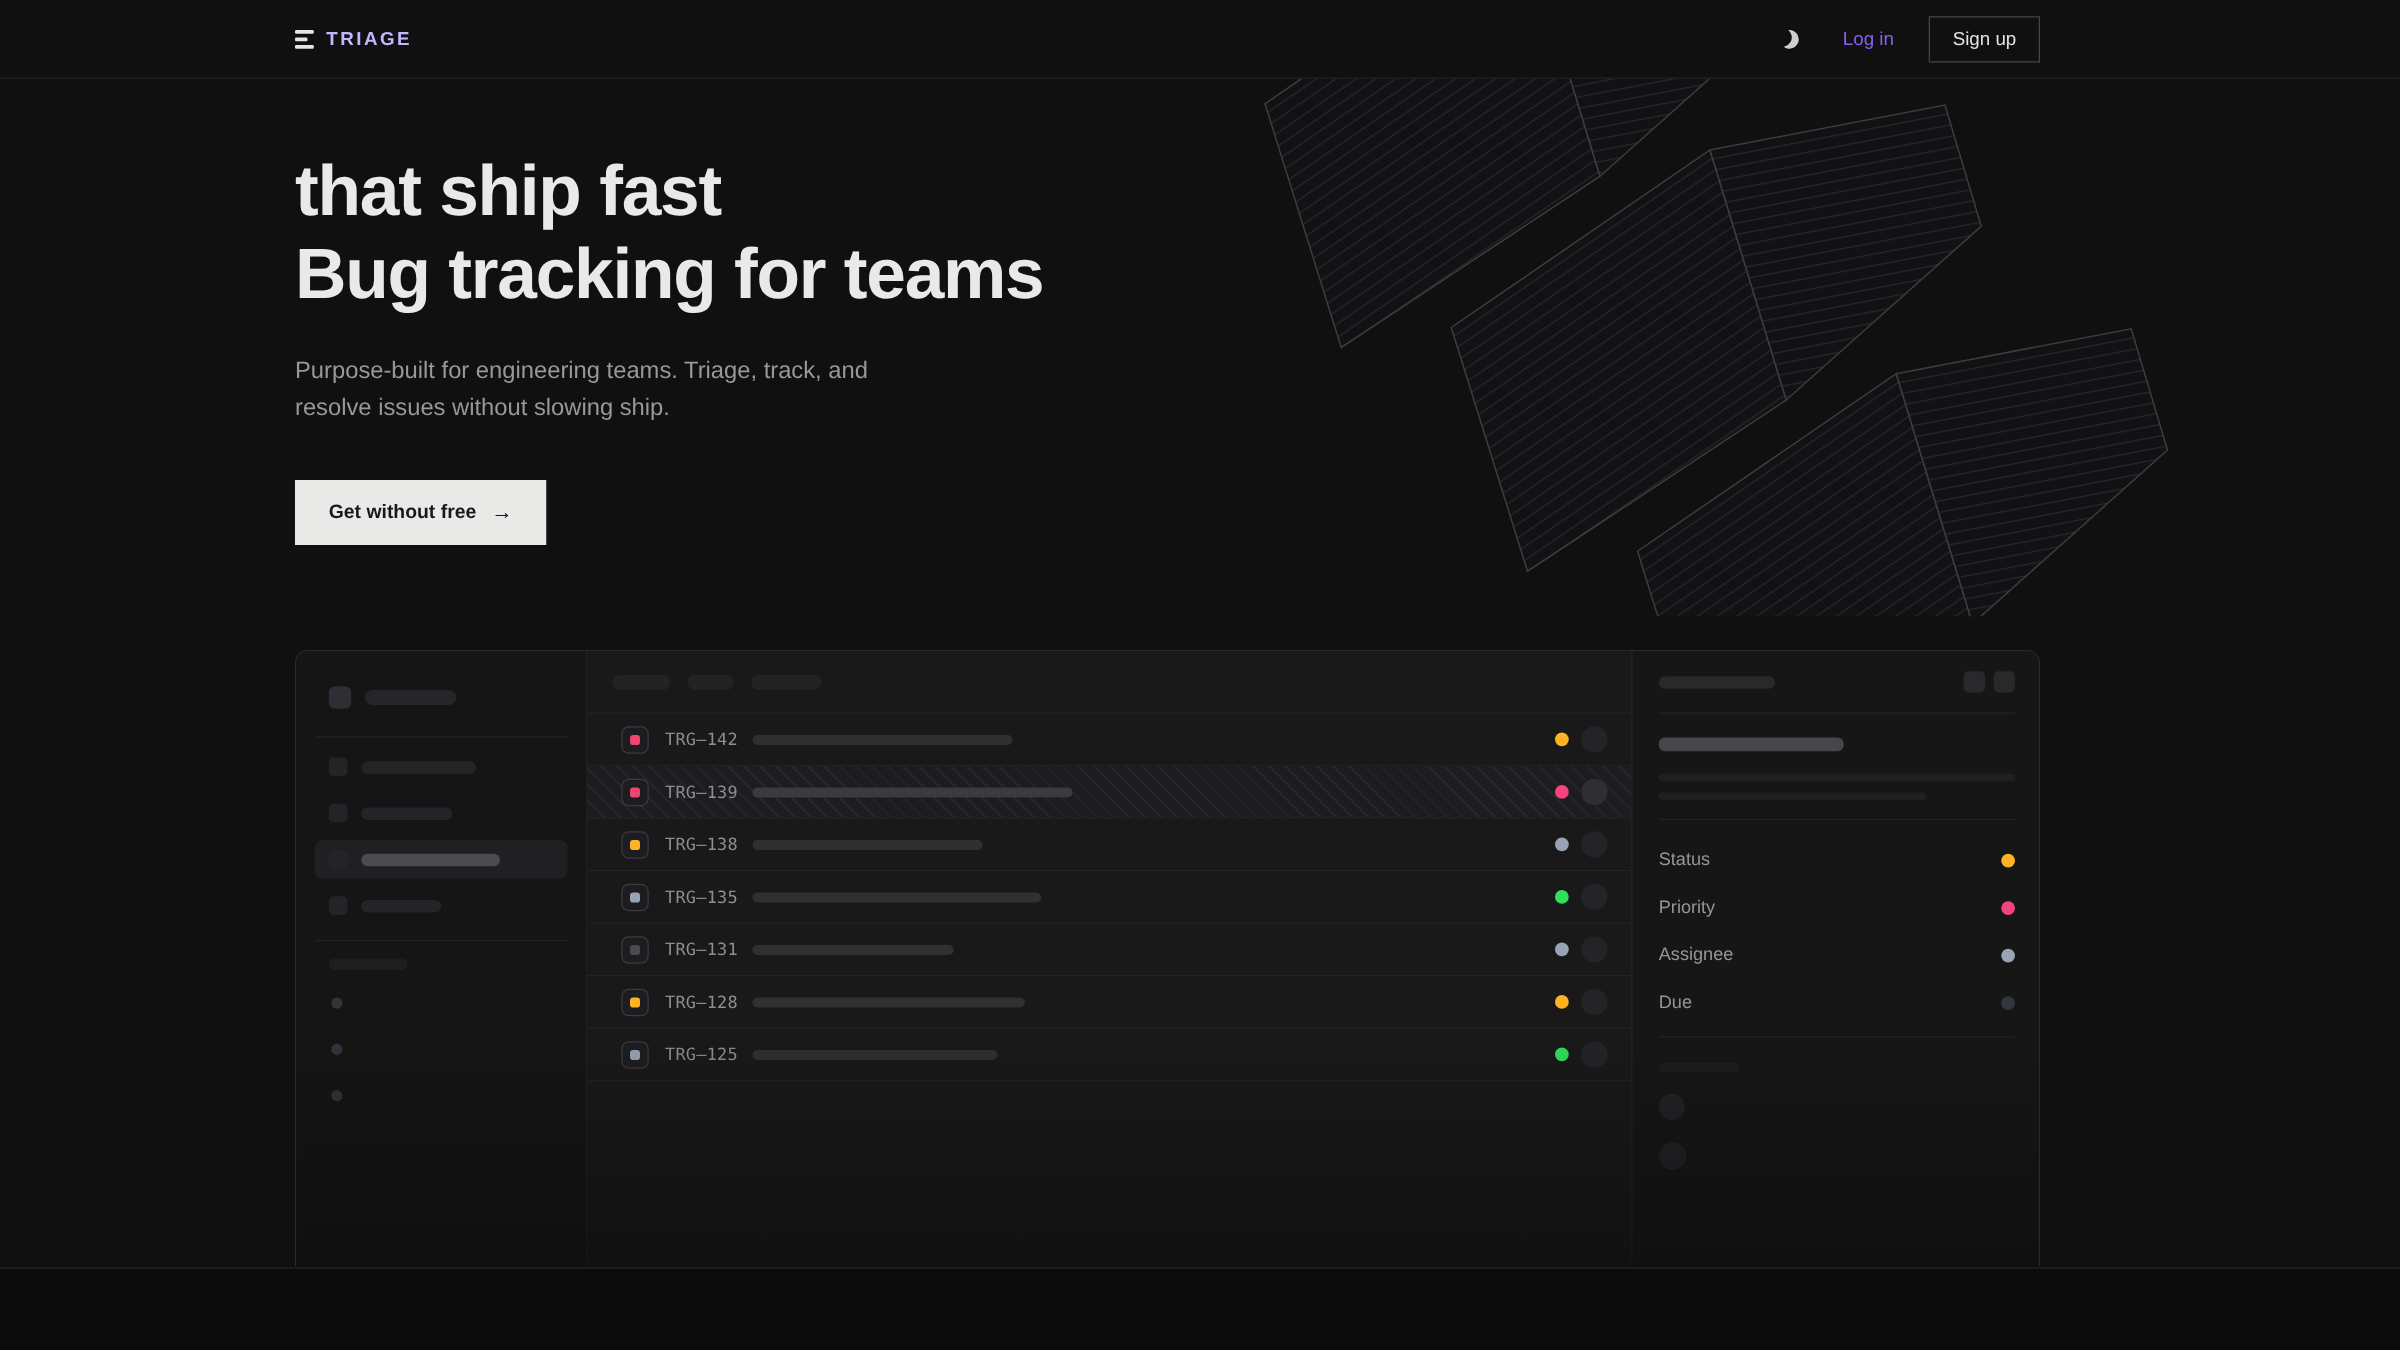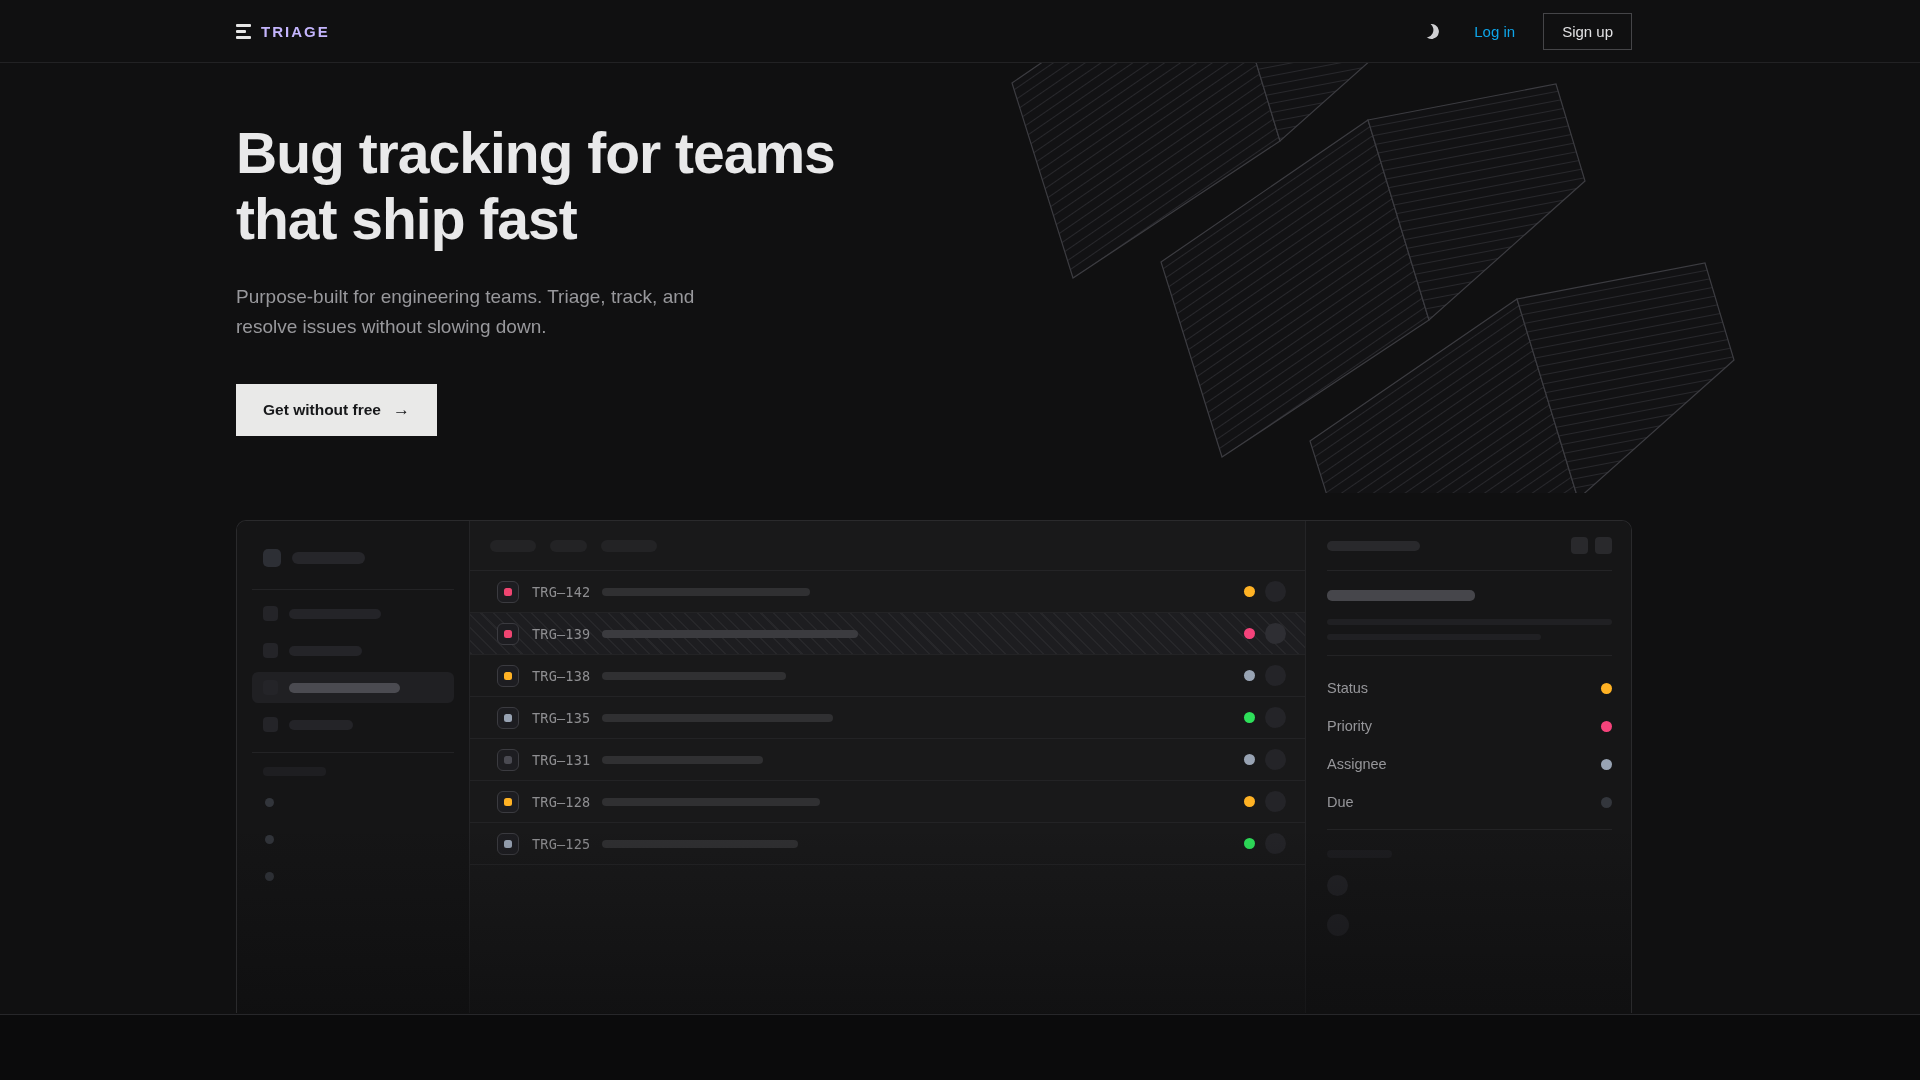--- a/index.html
+++ b/index.html
@@ -23,21 +23,21 @@
     display:flex; align-items:center;
   }
   .brand { display:flex; align-items:center; gap:10px; cursor:pointer; }
   .logo-glyph { display:flex; flex-direction:column; gap:3px; }
   .logo-glyph i { display:block; height:3px; width:15px; background:#e6e6e6; border-radius:1px; }
   .logo-glyph i.mid { width:10px; }
   .brand-name { font-size:15px; font-weight:bold; letter-spacing:2px; color:#c4b5fd; }
   .nav-right { margin-left:auto; display:flex; align-items:center; gap:28px; }
   .moon-btn { width:30px; height:30px; display:flex; align-items:center; justify-content:center; cursor:pointer; }
   .moon { width:15px; height:15px; border-radius:50%; box-shadow:inset -5px -3px 0 0 #cfcfd2; transform:rotate(-15deg); }
-  .login-link { font-size:15px; color:#0ea5e9; cursor:pointer; }
+  .login-link { font-size:15px; color:#8b5cf6; cursor:pointer; }
   .signup-btn {
     font-size:15px; color:#e2e2e4; background:transparent;
     border:1px solid #454548; padding:9px 18px; cursor:pointer;
     font-family:"Liberation Sans", sans-serif;
   }
 
   
   .decoration { position:absolute; left:960px; top:63px; width:800px; height:430px; z-index:1; pointer-events:none; }
 
   
@@ -161,24 +161,24 @@
       </g>
     </defs>
     <use href="#slab" transform="translate(52,-158)"></use>
     <use href="#slab" transform="translate(201,21)"></use>
     <use href="#slab" transform="translate(350,200)"></use>
   </svg>
 </div>
 
 <section class="hero">
   <h1 class="hero-title">
+    <div>that ship fast</div>
     <div>Bug tracking for teams</div>
-    <div>that ship fast</div>
   </h1>
-  <p class="hero-sub">Purpose-built for engineering teams. Triage, track, and resolve issues without slowing down.</p>
+  <p class="hero-sub">Purpose-built for engineering teams. Triage, track, and resolve issues without slowing ship.</p>
   <button class="cta-btn">
     <span>Get without free</span>
     <span class="cta-arrow">→</span>
   </button>
 </section>
 
 <div class="mockup">
 
   <aside class="mk-sidebar">
     <div class="ws-row">

